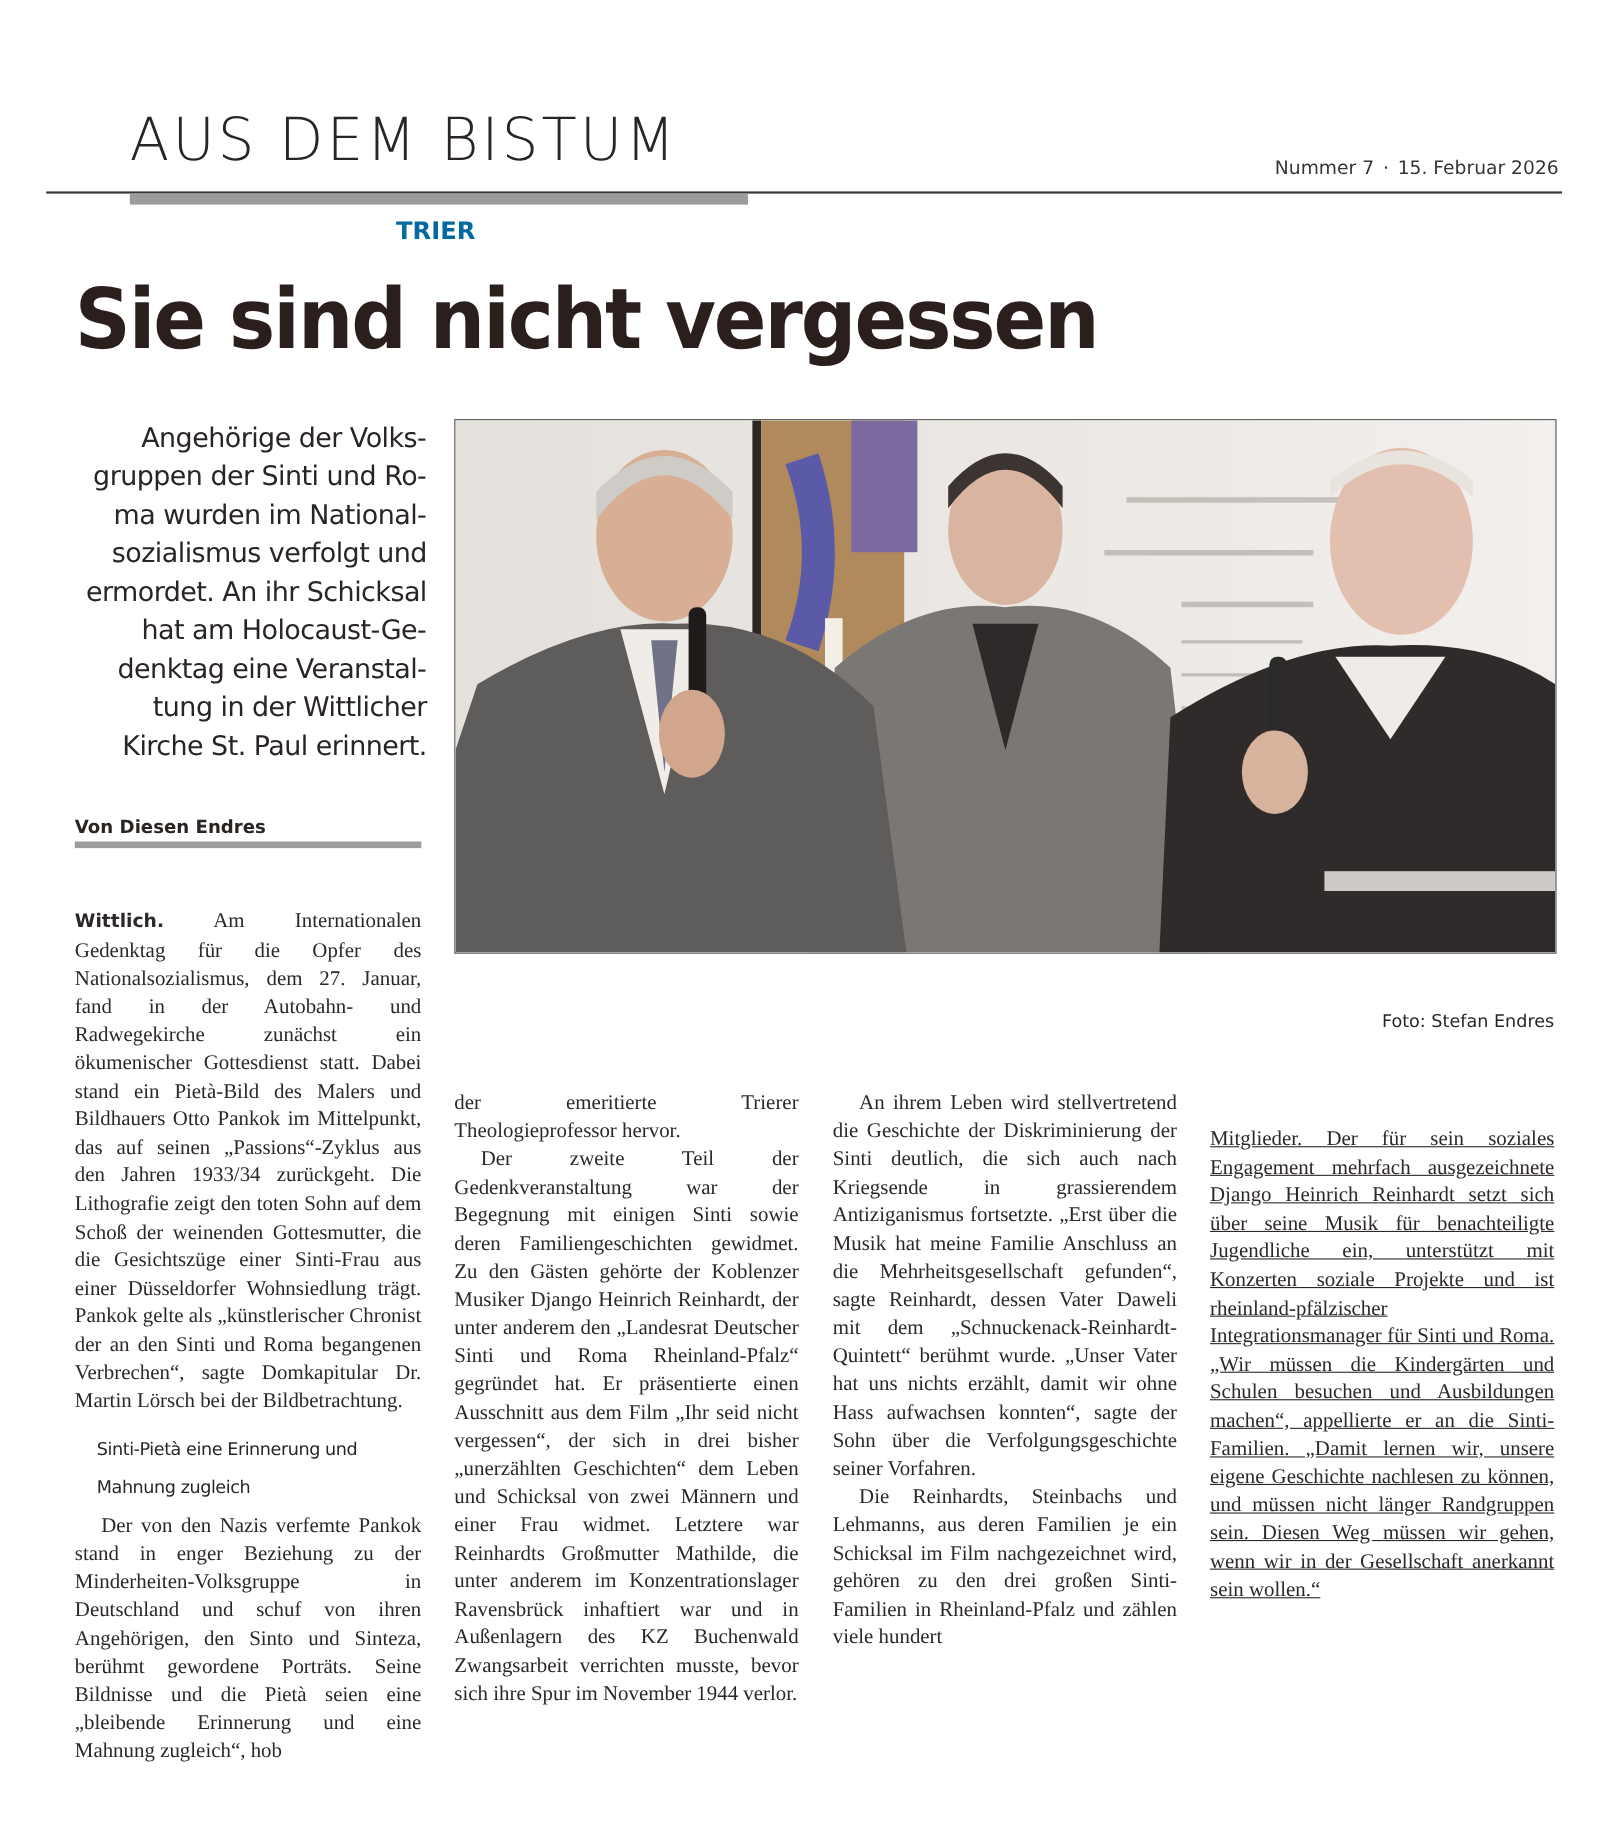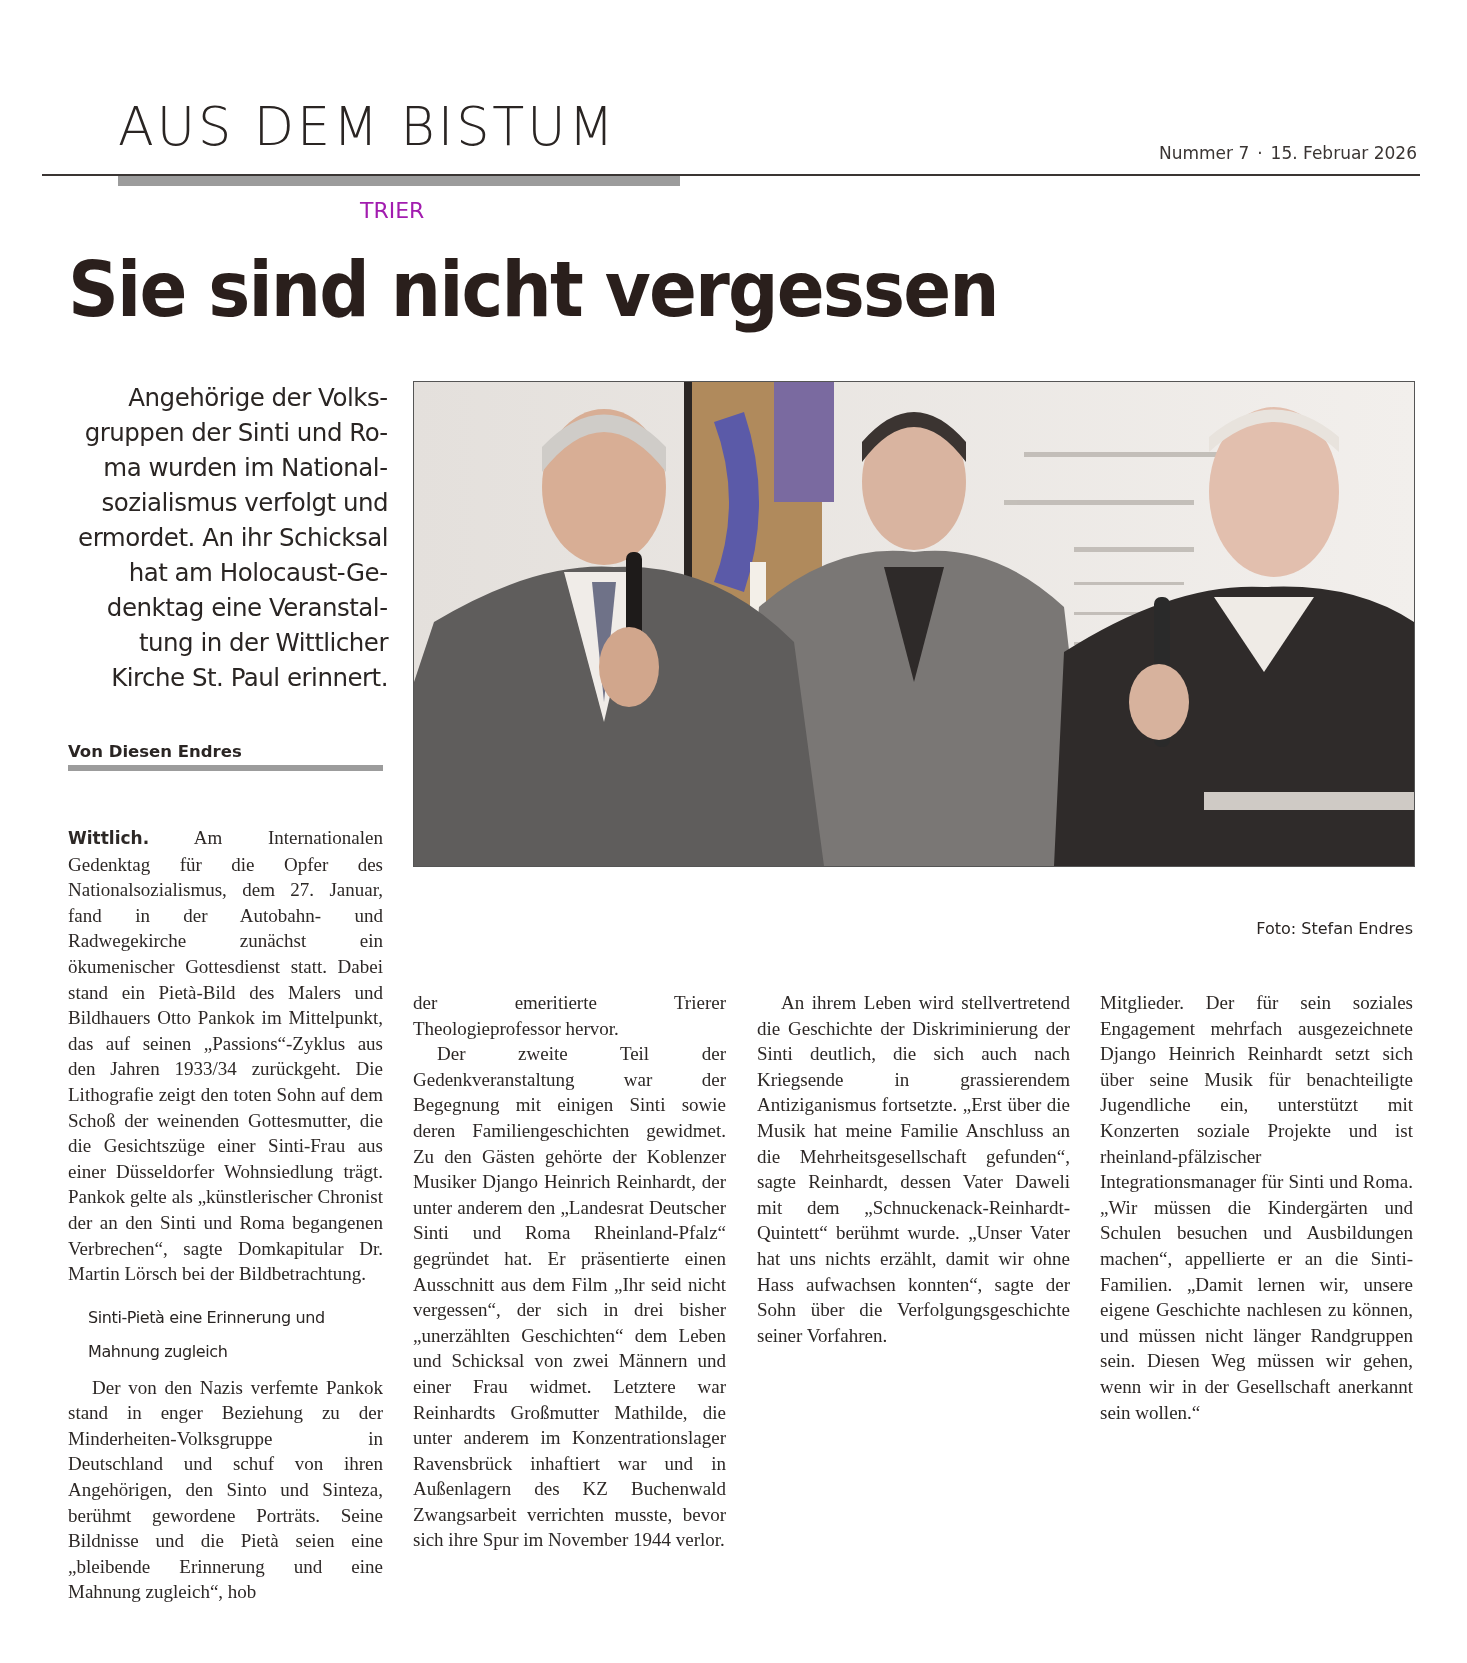--- a/index.html
+++ b/index.html
@@ -4,38 +4,38 @@
 <style>
   html, body { margin:0; padding:0; background:#fff; }
   body { width:1467px; height:1663px; position:relative; overflow:hidden; color:#2a2523; }
 
   #rubric { position:absolute; left:118px; top:100px; font-family:"DejaVu Sans", sans-serif; font-weight:300; font-size:54px; letter-spacing:3px; color:#2a2523; line-height:1; transform:scaleX(0.97); transform-origin:left; }
   #top-rule { position:absolute; left:42px; top:174px; width:1378px; height:2px; background:#3a3533; }
   #rubric-bar { position:absolute; left:118px; top:176px; width:562px; height:10px; background:#9c9c9c; }
   #issue { position:absolute; right:50px; top:143px; font-family:"DejaVu Sans", sans-serif; font-size:17px; color:#3a3533; }
   #issue span.sep { margin:0 8px; }
 
-  #kicker { position:absolute; left:360px; top:198px; font-family:"DejaVu Sans", sans-serif; font-weight:normal; font-size:22px; color:#a21caf; }
+  #kicker { position:absolute; left:360px; top:198px; font-family:"DejaVu Sans", sans-serif; font-weight:bold; font-size:22px; color:#0369a1; }
   #headline { position:absolute; left:68px; top:252px; font-family:"DejaVu Sans", sans-serif; font-weight:bold; font-size:76px; color:#2a1f1c; letter-spacing:-2px; line-height:1; transform:scaleX(0.93); transform-origin:left; }
 
   #teaser { position:absolute; left:68px; top:380px; width:320px; font-family:"DejaVu Sans", sans-serif; font-size:24.5px; line-height:35px; color:#2a2523; letter-spacing:-0.5px;text-align:right; }
 
   #byline { position:absolute; left:68px; top:742px; font-family:"DejaVu Sans", sans-serif; font-weight:bold; font-size:16.5px; color:#2a2523; }
   #byline-bar { position:absolute; left:68px; top:765px; width:315px; height:6px; background:#9c9c9c; }
 
   .col { position:absolute; font-family:"Liberation Serif", serif; font-size:19px; line-height:25.6px; text-align:justify; color:#2d2826; hyphens:manual; }
   .col p { margin:0; text-indent:0; }
   .col p.ind { text-indent:24px; }
   .col .lead { font-family:"DejaVu Sans", sans-serif; font-weight:bold; font-size:17px; }
   .subhead { font-family:"DejaVu Sans", sans-serif; font-size:16px; line-height:34px; color:#2a2523; text-align:left; margin:14px 0 6px 20px; letter-spacing:-0.4px; }
 
   #col1 { left:68px; top:784px; width:315px;margin-top:41px; }
   #col2 { left:413px; top:990px; width:313px; }
   #col3 { left:757px; top:990px; width:313px; }
-  #col4 { left:1100px; top:990px; width:313px; }
+  #col4 { left:1100px; top:1023px; width:313px;text-decoration:underline; }
 
   #photo { position:absolute; left:413px; top:381px; width:1000px; height:484px; border:1px solid #555; overflow:hidden; background:#e9e4df; }
   #caption { position:absolute; left:413px; top:893px; width:1000px; font-family:"DejaVu Sans", sans-serif; font-size:16px; line-height:24px; color:#2a2523; }
   #caption .credit { position:absolute; right:0; top:24px;text-align:right; }
 </style>
 </head>
 <body>
 
 <div id="rubric">AUS DEM BISTUM</div>
 <div id="top-rule"></div>
@@ -108,17 +108,18 @@
   <span class="credit">Foto: Stefan Endres</span>
 </div>
 
 <div id="col2" class="col">
   <p>der emeritierte Trierer Theologieprofessor hervor.</p>
   <p class="ind">Der zweite Teil der Gedenkveranstaltung war der Begegnung mit einigen Sinti sowie deren Familiengeschichten gewidmet. Zu den Gästen gehörte der Koblenzer Musiker Django Heinrich Reinhardt, der unter anderem den „Landesrat Deutscher Sinti und Roma Rheinland-Pfalz“ gegründet hat. Er präsentierte einen Ausschnitt aus dem Film „Ihr seid nicht vergessen“, der sich in drei bisher „unerzählten Geschichten“ dem Leben und Schicksal von zwei Männern und einer Frau widmet. Letztere war Reinhardts Großmutter Mathilde, die unter anderem im Konzentrationslager Ravensbrück inhaftiert war und in Außenlagern des KZ Buchenwald Zwangsarbeit verrichten musste, bevor sich ihre Spur im November 1944 verlor.</p>
 </div>
 
 <div id="col3" class="col">
   <p class="ind">An ihrem Leben wird stellvertretend die Geschichte der Diskriminierung der Sinti deutlich, die sich auch nach Kriegsende in grassierendem Antiziganismus fortsetzte. „Erst über die Musik hat meine Familie Anschluss an die Mehrheitsgesellschaft gefunden“, sagte Reinhardt, dessen Vater Daweli mit dem „Schnuckenack-Reinhardt-Quintett“ berühmt wurde. „Unser Vater hat uns nichts erzählt, damit wir ohne Hass aufwachsen konnten“, sagte der Sohn über die Verfolgungsgeschichte seiner Vorfahren.</p>
+  <p class="ind">Die Reinhardts, Steinbachs und Lehmanns, aus deren Familien je ein Schicksal im Film nachgezeichnet wird, gehören zu den drei großen Sinti-Familien in Rheinland-Pfalz und zählen viele hundert</p>
 </div>
 
 <div id="col4" class="col">
   <p>Mitglieder. Der für sein soziales Engagement mehrfach ausgezeichnete Django Heinrich Reinhardt setzt sich über seine Musik für benachteiligte Jugendliche ein, unterstützt mit Konzerten soziale Projekte und ist rheinland-pfälzischer Integrationsmanager für Sinti und Roma. „Wir müssen die Kindergärten und Schulen besuchen und Ausbildungen machen“, appellierte er an die Sinti-Familien. „Damit lernen wir, unsere eigene Geschichte nachlesen zu können, und müssen nicht länger Randgruppen sein. Diesen Weg müssen wir gehen, wenn wir in der Gesellschaft anerkannt sein wollen.“</p>
 </div>
 
 </body></html>

